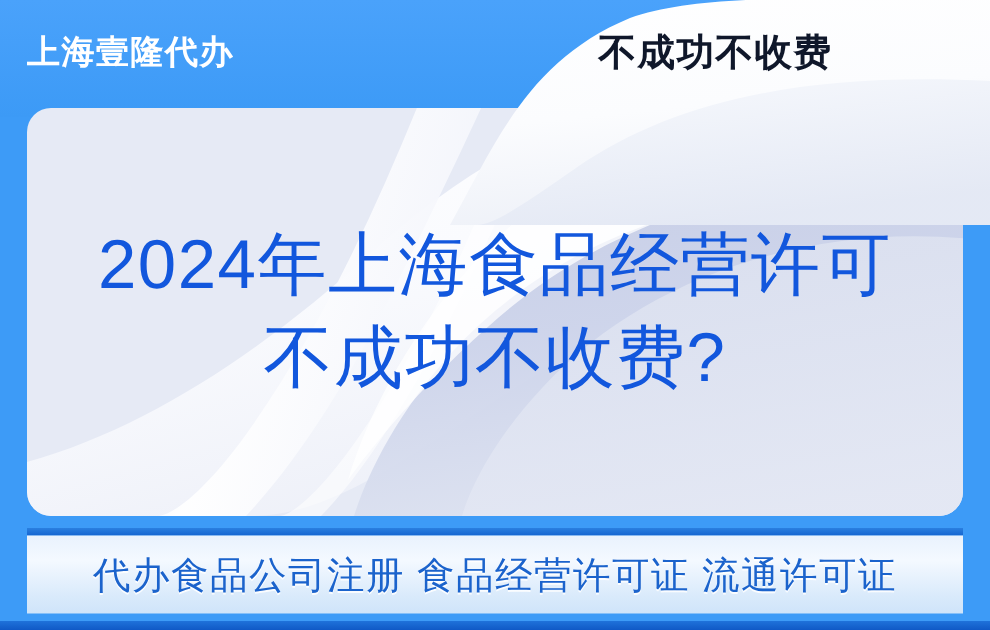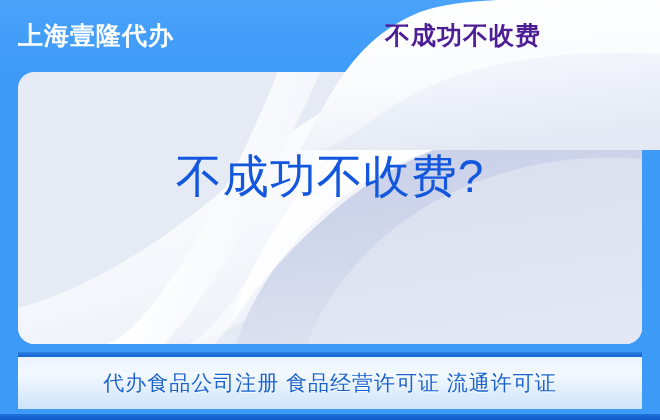--- a/index.html
+++ b/index.html
@@ -26,35 +26,35 @@
     top: 0;
     width: 660px;
     height: 78px;
     background: linear-gradient(180deg, #4aa2fb 0%, #3c9af6 100%);
     z-index: 2;
   }
   .brand-label {
     position: absolute;
     left: 18px;
     top: 18px;
-    font-size: 25px;
+    font-size: 22px;
     font-weight: bold;
     color: #ffffff;
     letter-spacing: 1px;
     line-height: 34px;
     white-space: nowrap;
     z-index: 6;
   }
   .slogan-label {
     position: absolute;
-    left: 385px;
+    left: 399px;
     top: 18px;
     font-size: 25px;
     font-weight: bold;
-    color: #4c1d95;
+    color: #0f172a;
     letter-spacing: 1px;
     line-height: 34px;
     white-space: nowrap;
     z-index: 6;
   }
 
   
   .main-panel {
     position: absolute;
     left: 18px;
@@ -124,21 +124,21 @@
   }
   .bottom-underline {
     position: absolute;
     left: 0;
     bottom: 0;
     width: 660px;
     height: 6px;
     background: linear-gradient(180deg, #1f72da 0%, #1059c6 100%);
   }
   .keywords {
-    font-size: 21px;
+    font-size: 25px;
     color: #1b63cc;
     letter-spacing: 1px;
     white-space: nowrap;
     text-shadow: 0 1px 0 rgba(255,255,255,0.85);
   }
 </style>
 </head>
 <body>
 
 <div id="banner">
@@ -204,20 +204,21 @@
         <path d="M624 -20 L624 46 C500 38 390 74 314 140 C268 180 236 218 214 248
                  C232 188 276 114 344 60 C420 0 520 -20 624 -20 Z" fill="#ffffff" opacity="0.75"></path>
       </g>
     </svg>
   </div>
 
   <div class="brand-label">上海壹隆代办</div>
   <div class="slogan-label">不成功不收费</div>
 
   <div class="title-block">
+    <div class="title-line">2024年上海食品经营许可</div>
     <div class="title-line">不成功不收费?</div>
   </div>
 
   <div class="bottom-bar">
     <div class="bottom-divider"></div>
     <div class="bottom-pill">
       <span class="keywords">代办食品公司注册 食品经营许可证 流通许可证</span>
     </div>
     <div class="bottom-underline"></div>
   </div>

